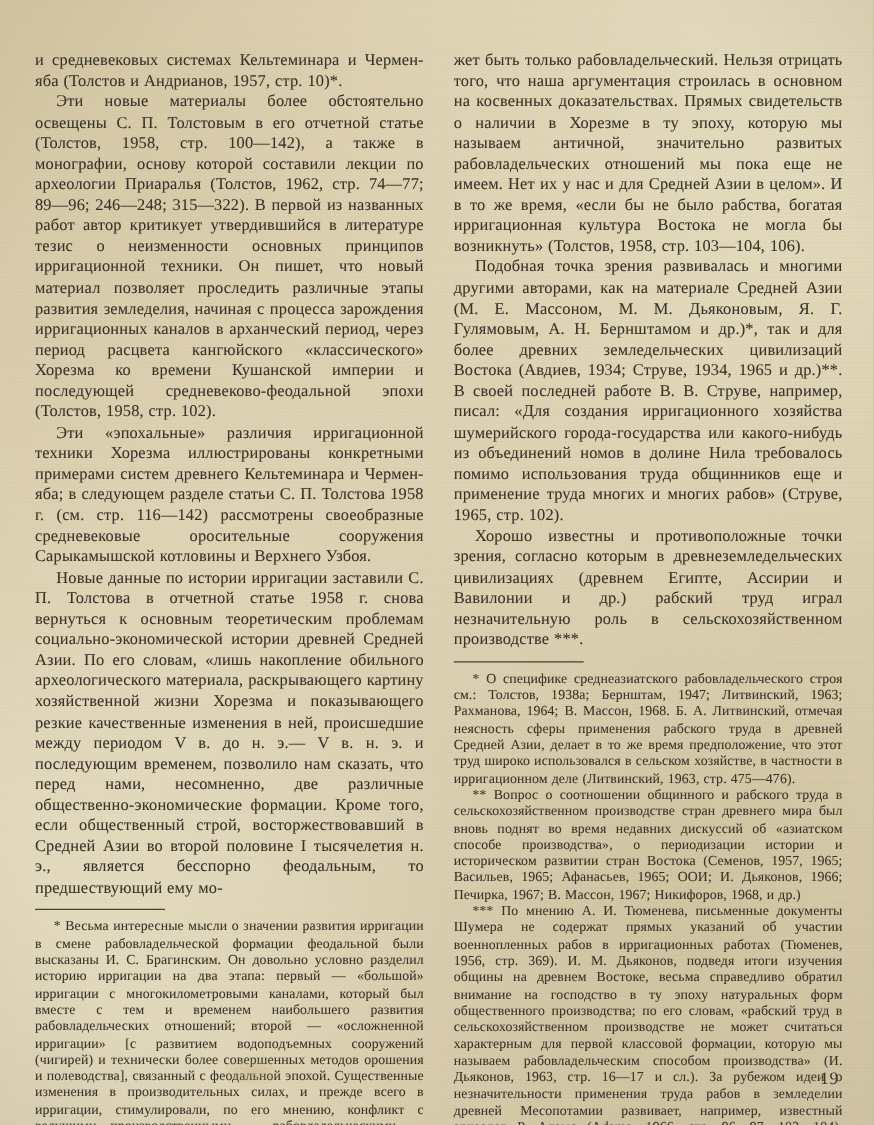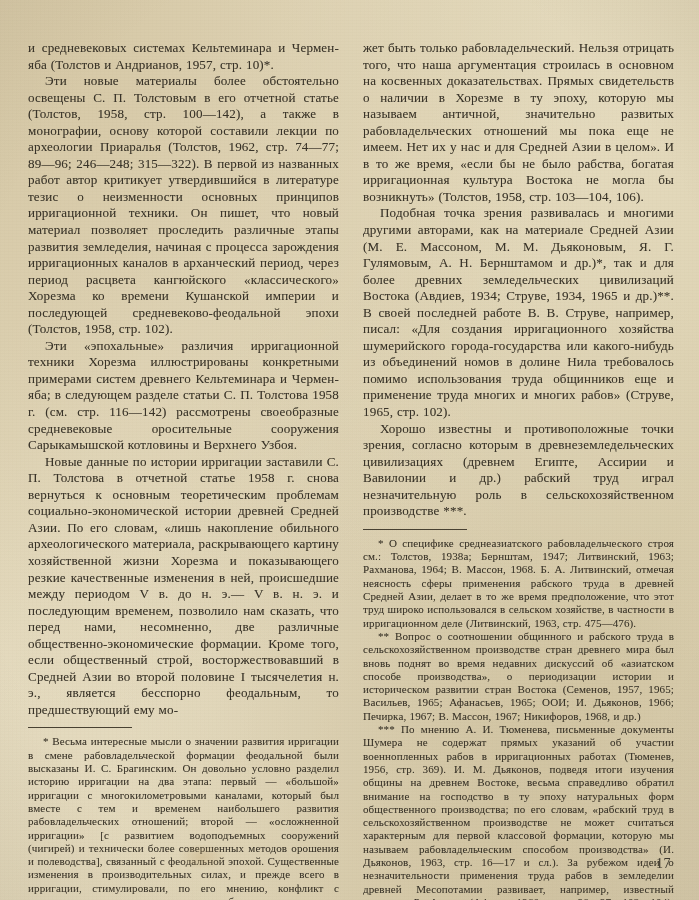--- a/index.html
+++ b/index.html
@@ -151,15 +151,15 @@
         <p class="indent">*** По мнению А. И. Тюменева, письменные документы Шумера не содержат прямых указаний об участии военнопленных рабов в ирригационных работах (Тюменев, 1956, стр. 369). И. М. Дьяконов, подведя итоги изучения общины на древнем Востоке, весьма справедливо обратил внимание на господство в ту эпоху натуральных форм общественного производства; по его словам, «рабский труд в сельскохозяйственном производстве не может считаться характерным для первой классовой формации, которую мы называем рабовладельческим способом производства» (И. Дьяконов, 1963, стр. 16—17 и сл.). За рубежом идеи о незначительности применения труда рабов в земледелии древней Месопотамии развивает, например, известный археолог Р. Адамс (Adams, 1966, стр. 96—97, 102—104). Позиция Р. Адамса, особенно в части освещения им ирригационных ра-</p>
       </div>
 
     </div>
 
   </div>
 
   <div class="stain-a"></div>
   <div class="vignette"></div>
 
-  <div class="folio">17</div>
+  <div class="folio">19</div>
 
 </div>
 
 </body></html>

